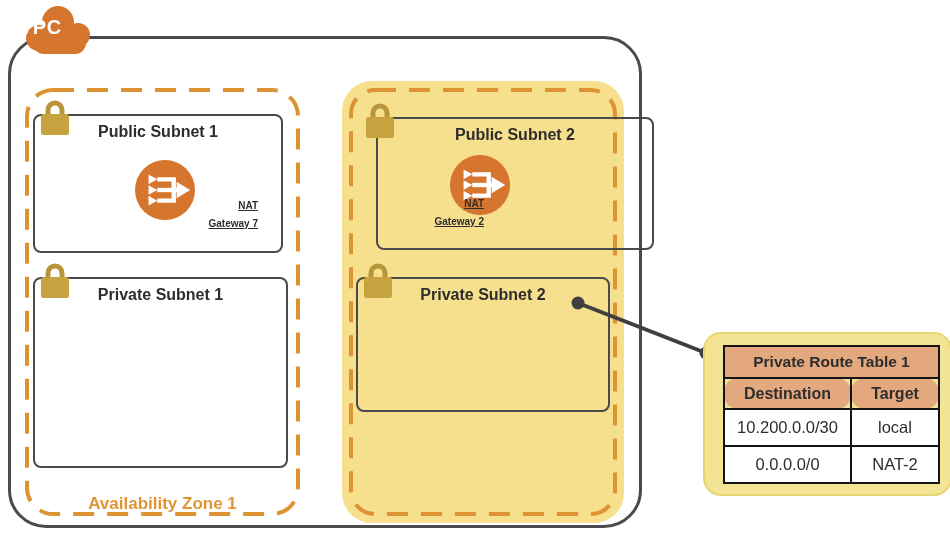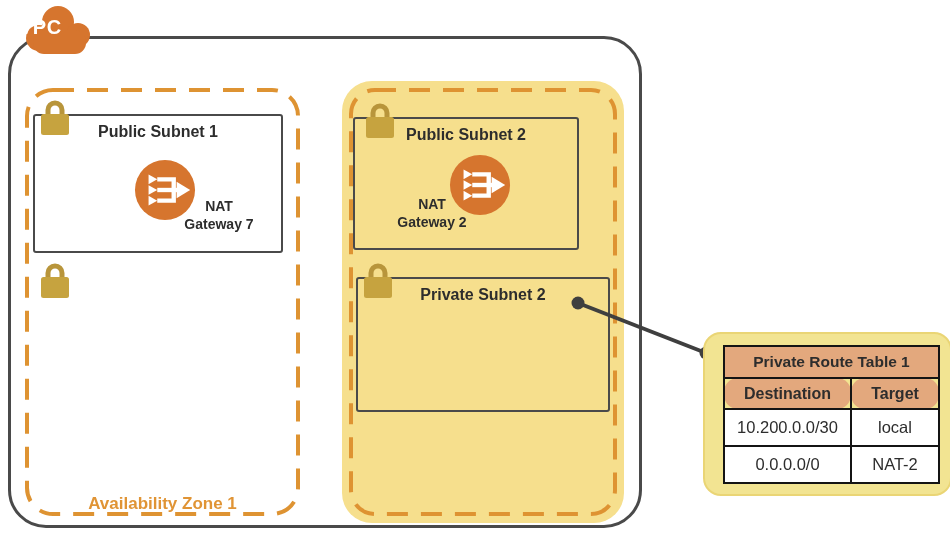--- a/index.html
+++ b/index.html
@@ -38,47 +38,47 @@
   .az-label{position:absolute;left:0;right:0;text-align:center;
     color:var(--zone-label-orange);font-weight:bold;font-size:17px;}
   .az1{left:25px;top:88px;width:275px;height:428px;}
   .az1 .az-label{bottom:2px;}
   .az2-fill{position:absolute;left:342px;top:81px;width:282px;height:442px;
     background:var(--zone-fill);border-radius:30px;}
   .az2-fill .az-inner{position:absolute;inset:0;}
   .az2-fill .az-label{bottom:12px;}
 
   
-  .subnet{position:absolute;border:2px solid var(--border-dark);border-radius:3px;box-sizing:border-box;}
+  .subnet{position:absolute;border:2px solid var(--border-dark);border-radius:8px;box-sizing:border-box;}
   .subnet.white{background:#fff;}
   .subnet-title{position:absolute;top:7px;left:0;width:100%;text-align:center;
     font-weight:bold;font-size:16px;color:var(--text-dark);}
   .public-subnet-1{left:33px;top:114px;width:250px;height:139px;}
   .private-subnet-1{left:33px;top:277px;width:255px;height:191px;}
-  .public-subnet-2{left:353px;top:117px;width:226px;height:133px;}
+  .public-subnet-2{left:376px;top:117px;width:278px;height:133px;}
   .private-subnet-2{left:356px;top:277px;width:254px;height:135px;}
 
   
   .lock{position:absolute;width:30px;height:42px;}
   .lock-shackle{fill:none;stroke:var(--lock-gold-dark);stroke-width:5;}
   .lock-body{fill:var(--lock-gold);}
   .lock-ps1{left:40px;top:97px;}
   .lock-prs1{left:40px;top:260px;}
   .lock-ps2{left:365px;top:100px;}
   .lock-prs2{left:363px;top:260px;}
 
   
   .nat-icon{position:absolute;width:62px;height:62px;}
   .nat-circle{fill:var(--orange-fill);}
   .nat-stroke{fill:none;stroke:#fff;stroke-width:4.5;}
   .nat-white{fill:#fff;}
   .nat-icon-1{left:134px;top:159px;}
   .nat-icon-2{left:449px;top:154px;}
-  .nat-label{position:absolute;text-align:center;font-weight:bold;font-size:14px;
-    line-height:18px;color:var(--text-dark);}
+  .nat-label{position:absolute;text-align:right;font-weight:bold;font-size:10px;
+    line-height:18px;color:var(--text-dark);text-decoration:underline;}
   .nat-label-1{left:180px;top:197px;width:78px;}
   .nat-label-2{left:380px;top:195px;width:104px;}
 
   
   .connector-svg{position:absolute;inset:0;width:950px;height:536px;pointer-events:none;}
   .connector-line{stroke:var(--connector);stroke-width:4;}
   .connector-dot{fill:var(--connector);}
 
   
   .route-panel{position:absolute;left:695px;top:332px;width:249px;height:164px;
@@ -119,20 +119,23 @@
 
   <div class="az2-fill">
     <svg class="az-dash az-inner" viewBox="0 0 282 442">
       <rect x="9" y="9" width="264" height="424" rx="24" stroke-dasharray="21 13" fill="none" stroke="var(--dash-orange)" stroke-width="4"></rect>
     </svg>
   </div>
 
   <div class="subnet white public-subnet-1">
     <div class="subnet-title">Public Subnet 1</div>
   </div>
+  <div class="subnet white private-subnet-1">
+    <div class="subnet-title">Private Subnet 1</div>
+  </div>
   <div class="subnet public-subnet-2">
     <div class="subnet-title">Public Subnet 2</div>
   </div>
   <div class="subnet private-subnet-2">
     <div class="subnet-title">Private Subnet 2</div>
   </div>
 
   <svg class="lock lock-ps1" viewBox="0 0 30 42">
     <path class="lock-shackle" d="M8,20 V13 a7,7 0 0 1 14,0 V20"></path>
     <rect class="lock-body" x="1" y="17" width="28" height="21" rx="2.5"></rect>

